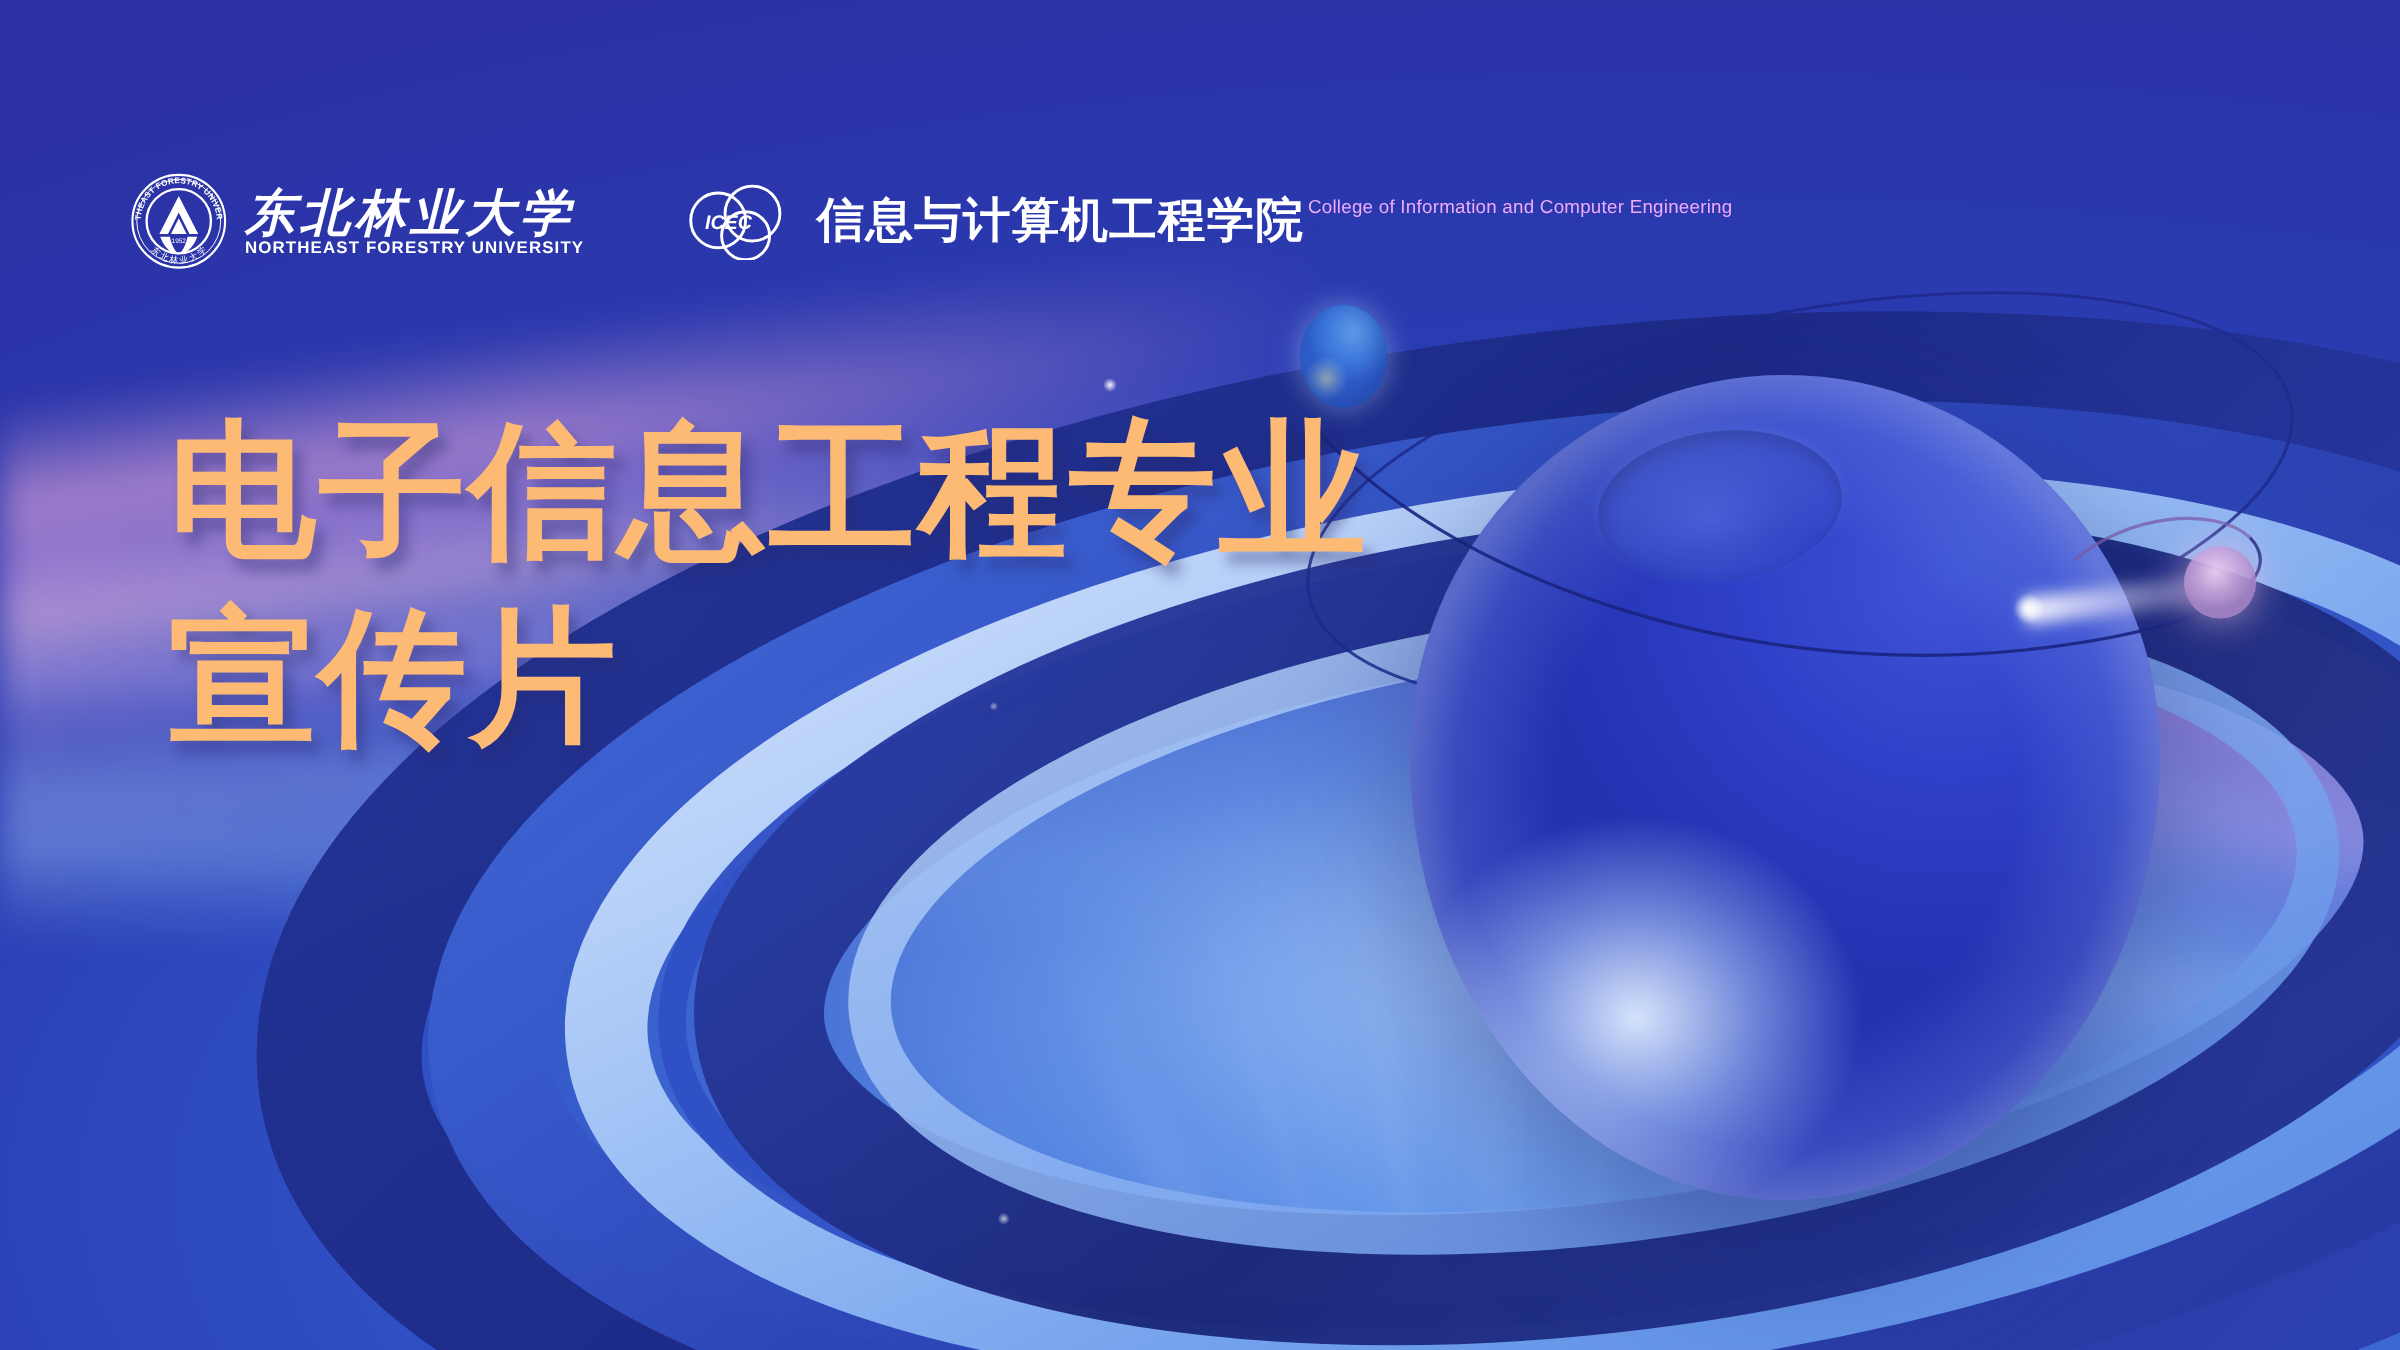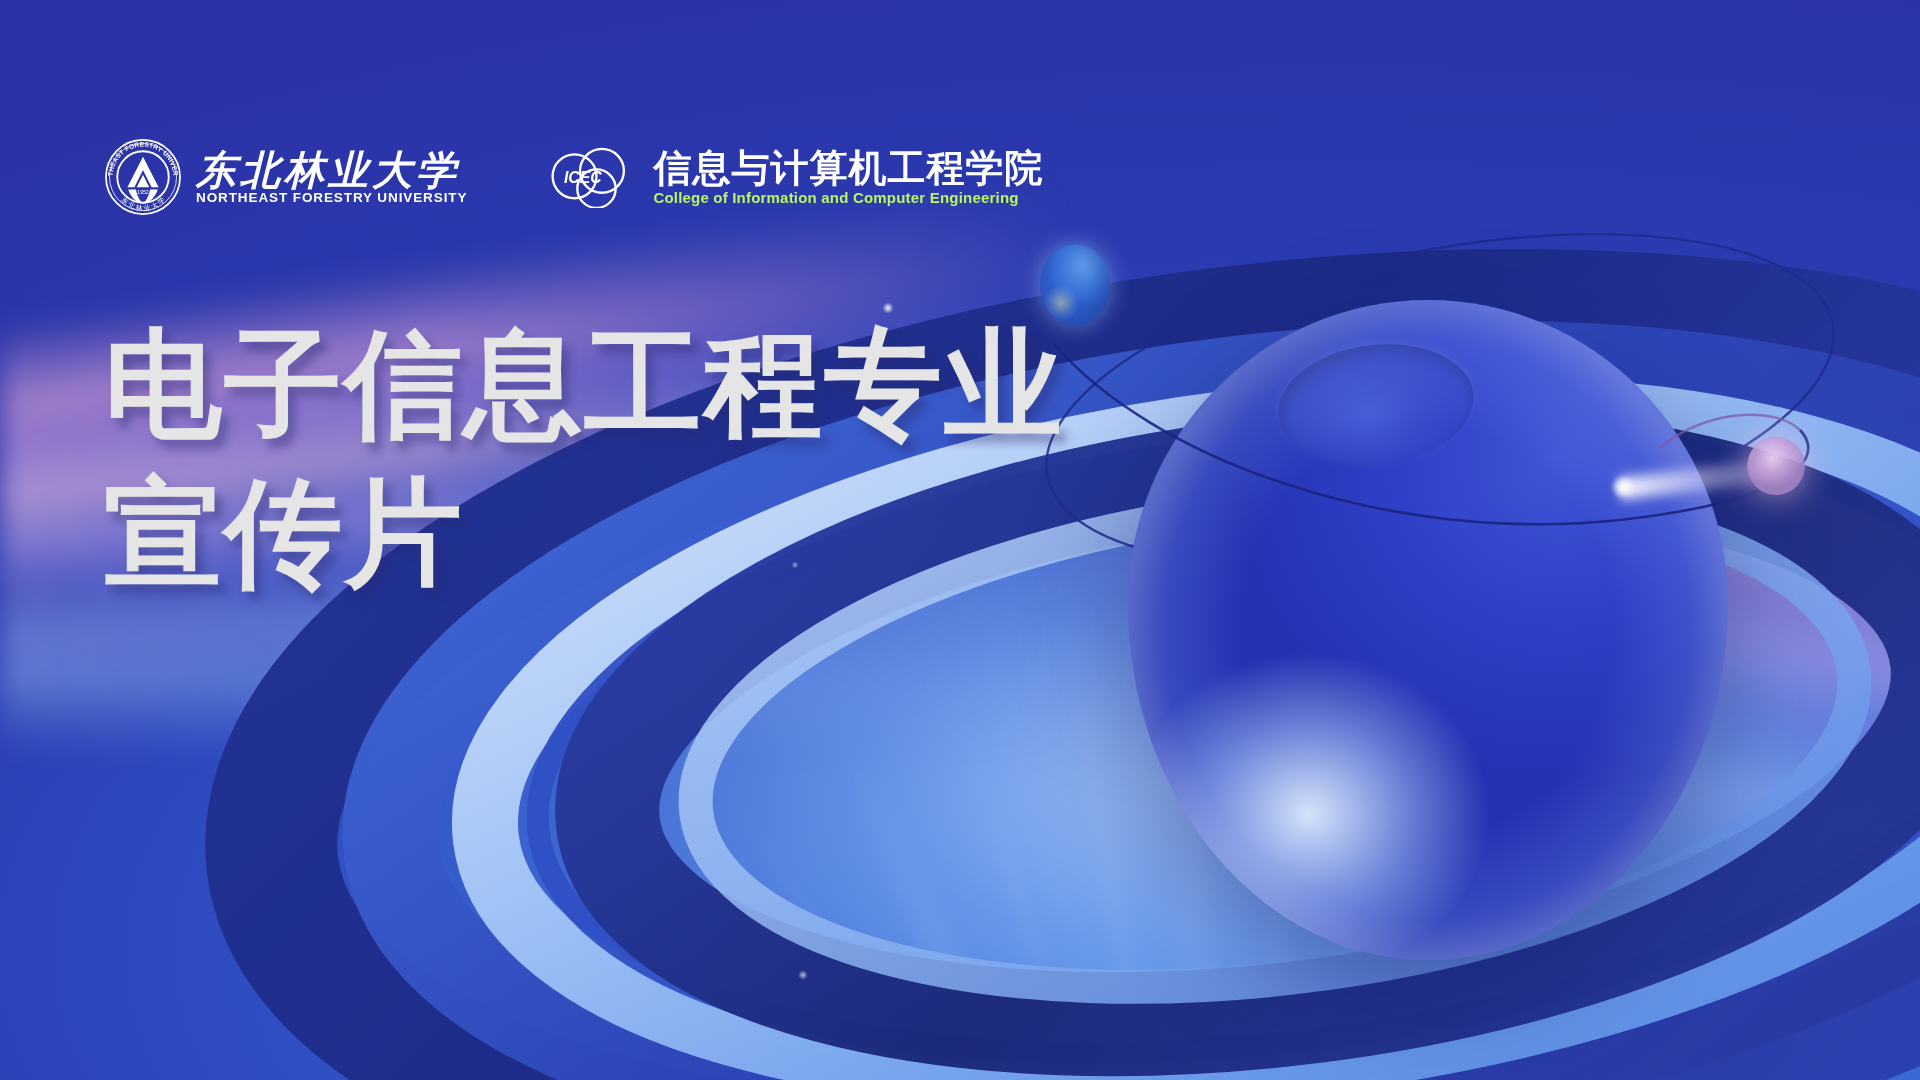--- a/index.html
+++ b/index.html
@@ -155,46 +155,47 @@
     white-space: nowrap;
   }
   .uni-en {
     font-size: 13.5px; font-weight: 700; color: #ffffff;
     letter-spacing: 0.9px; line-height: 1; white-space: nowrap;
   }
 
   .divider-gap { width: 8px; }
 
   .icec-mark { width: 96px; height: 62px; flex: 0 0 auto; }
-  .college-names { display: flex; flex-direction: column; gap: 3px; }
+  .college-names { display: flex; flex-direction: row; gap: 3px; }
   .college-cn {
     font-family: "Liberation Serif", "DejaVu Serif", serif;
     font-size: 38px; font-weight: 700; color: #ffffff;
     letter-spacing: 1px; line-height: 1.0; white-space: nowrap;
   }
   .college-en {
-    font-size: 15px; font-weight: 700; color: #bef264;
+    font-size: 15px; font-weight: 400; color: #f0abfc;
     letter-spacing: 0.2px; line-height: 1; white-space: nowrap;
   }
 
   
   .title-block {
     position: absolute;
     left: 104px; top: 320px;
     z-index: 30;
   }
   .title-line {
-    font-family: Liberation Mono, monospace;
+    font-family: Liberation Serif, serif;
     font-weight: 700;
     font-size: 118px;
     line-height: 1.26;
-    color: #e5e5e5;
+    color: #fdba74;
     letter-spacing: 2px;
     white-space: nowrap;
     text-shadow: 7px 9px 10px rgba(40,40,110,0.40);
+    margin-left: 31px;
   }
 
   
   .major-code {
     position: absolute;
     left: 104px; top: 918px;
     z-index: 30;
     display: flex; align-items: baseline; gap: 4px;
     color: #ffffff;
     white-space: nowrap;

